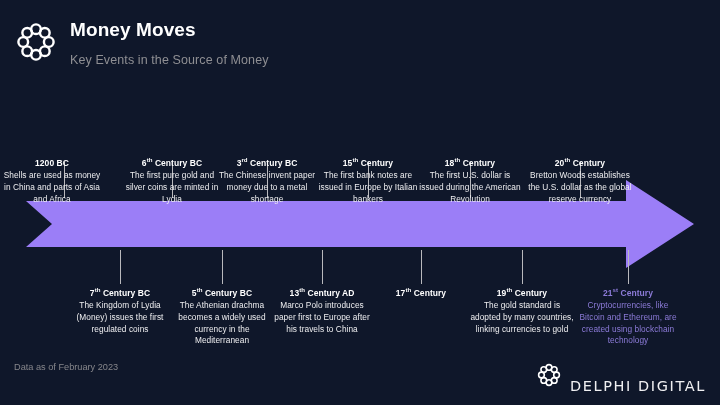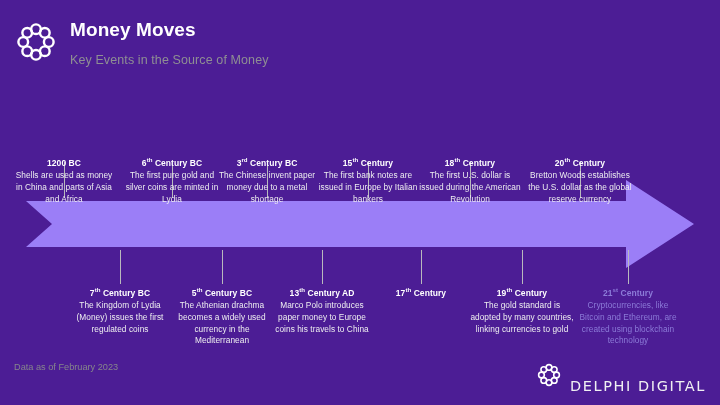--- a/index.html
+++ b/index.html
@@ -5,21 +5,21 @@
   * { margin:0; padding:0; box-sizing:border-box; }
   html,body { background:#000; }
   body {
     width:720px; height:405px;
     font-family:"Liberation Sans", sans-serif;
     overflow:hidden;
   }
   #canvas {
     position:relative;
     width:720px; height:405px;
-    background:#4c1d95;
+    background:#0f172a;
     overflow:hidden;
   }
 
   
   #header { position:absolute; left:14px; top:16px; width:420px; height:62px; }
   #logo-mark { position:absolute; left:0px; top:4px; width:44px; height:44px; }
   #title-block { position:absolute; left:56px; top:2px; }
   #page-title {
     font-size:19px; font-weight:bold; color:#ffffff;
     letter-spacing:.1px; line-height:24px;
@@ -110,21 +110,21 @@
       <div class="tick up" style="left: 580px;"></div>
       <div class="tick down" style="left: 120px;"></div>
       <div class="tick down" style="left: 222px;"></div>
       <div class="tick down" style="left: 322px;"></div>
       <div class="tick down" style="left: 421px;"></div>
       <div class="tick down" style="left: 522px;"></div>
       <div class="tick down" style="left: 628px;"></div>
     </div>
 
   <div id="events-top">
-      <div class="event top" style="width: 104px; left: 12px; top: 158px; transform: translateY(-100%);">
+      <div class="event top" style="width: 104px; left: 0; top: 158px; transform: translateY(-100%);">
         <div class="event-era">1200 BC</div>
         <div class="event-desc">Shells are used as money in China and parts of Asia and Africa</div>
       </div>
       <div class="event top" style="width: 104px; left: 120px; top: 158px; transform: translateY(-100%);">
         <div class="event-era">6<sup>th</sup> Century BC</div>
         <div class="event-desc">The first pure gold and silver coins are minted in Lydia</div>
       </div>
       <div class="event top" style="width: 104px; left: 215px; top: 158px; transform: translateY(-100%);">
         <div class="event-era">3<sup>rd</sup> Century BC</div>
         <div class="event-desc">The Chinese invent paper money due to a metal shortage</div>
@@ -146,21 +146,21 @@
       <div class="event bottom" style="width: 104px; left: 68px; top: 287px;">
         <div class="event-era">7<sup>th</sup> Century BC</div>
         <div class="event-desc">The Kingdom of Lydia (Money) issues the first regulated coins</div>
       </div>
       <div class="event bottom" style="width: 104px; left: 170px; top: 287px;">
         <div class="event-era">5<sup>th</sup> Century BC</div>
         <div class="event-desc">The Athenian drachma becomes a widely used currency in the Mediterranean</div>
       </div>
       <div class="event bottom" style="width: 104px; left: 270px; top: 287px;">
         <div class="event-era">13<sup>th</sup> Century AD</div>
-        <div class="event-desc">Marco Polo introduces paper money to Europe coins his travels to China</div>
+        <div class="event-desc">Marco Polo introduces paper first to Europe after his travels to China</div>
       </div>
       <div class="event bottom" style="width: 104px; left: 369px; top: 287px;">
         <div class="event-era">17<sup>th</sup> Century</div>
       </div>
       <div class="event bottom" style="width: 104px; left: 470px; top: 287px;">
         <div class="event-era">19<sup>th</sup> Century</div>
         <div class="event-desc">The gold standard is adopted by many countries, linking currencies to gold</div>
       </div>
       <div class="event bottom accent" style="width: 104px; left: 576px; top: 287px;">
         <div class="event-era">21<sup>st</sup> Century</div>

